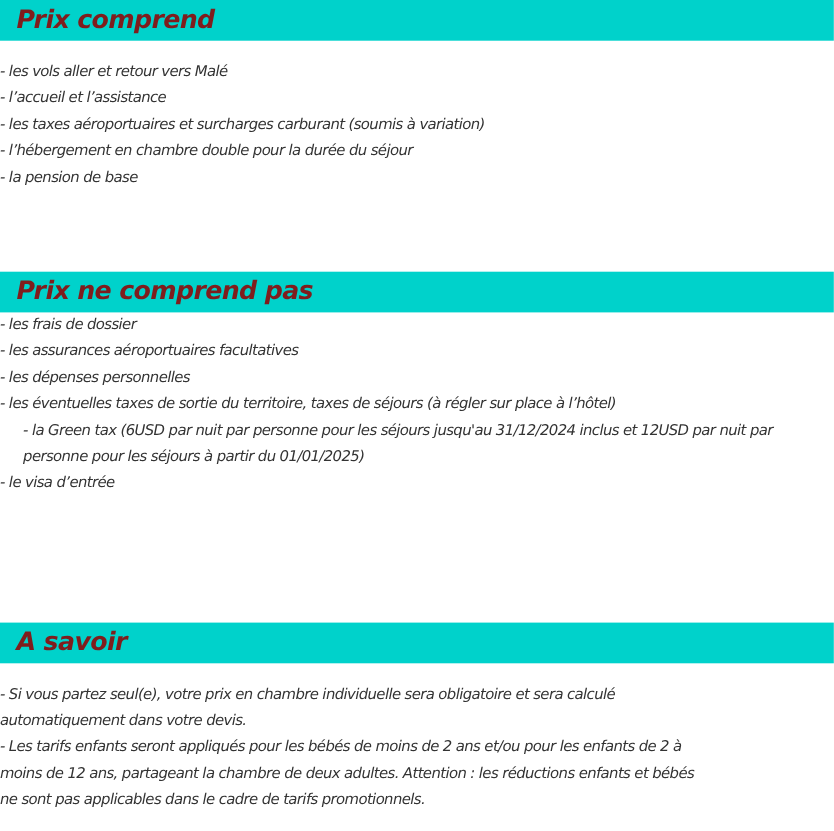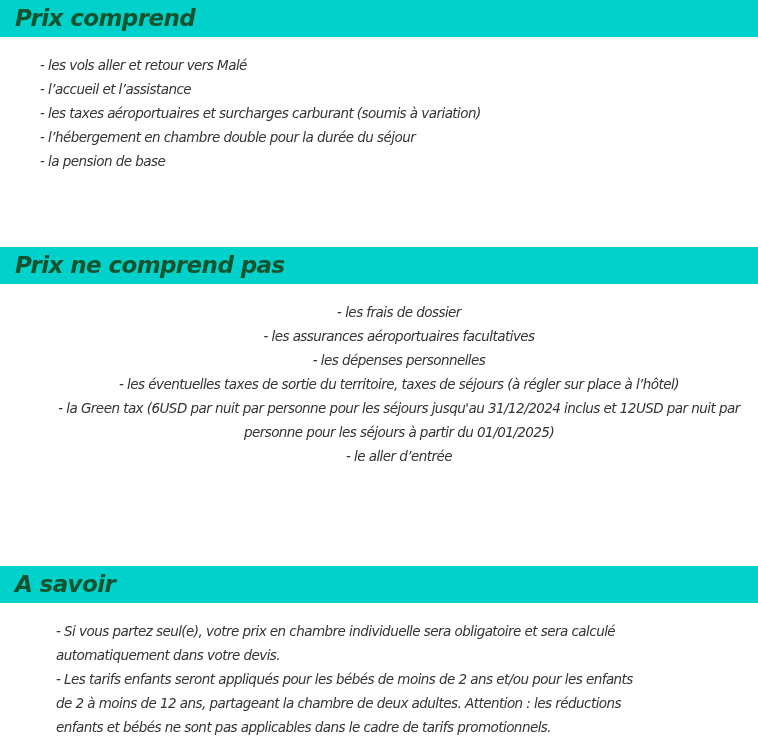--- a/index.html
+++ b/index.html
@@ -13,21 +13,21 @@
       overflow: hidden;
       position: relative;
       font-family: "DejaVu Sans", "Liberation Sans", sans-serif;
     }
     .section-header {
       position: absolute;
       left: 0;
       width: 758px;
       height: 37px;
       background: #00d2cb;
-      color: #14532d;
+      color: #7f1d1d;
       box-sizing: border-box;
       padding-left: 15px;
     }
     .section-header h2 {
       margin: 0;
       font-family: "DejaVu Sans", "Liberation Sans", sans-serif;
       font-style: italic;
       font-weight: bold;
       font-size: 23px;
       line-height: 36px;
@@ -42,28 +42,28 @@
       list-style: none;
     }
     .list li, .para {
       font-family: "DejaVu Sans", "Liberation Sans", sans-serif;
       font-style: italic;
       font-size: 13.5px;
       line-height: 24px;
       color: #333333;
       letter-spacing: -0.55px;
       white-space: nowrap;
-      padding-left: 40px;
     }
     .list li.wrap {
       white-space: normal;
+      margin-left: 21px;
     }
     .paras {
       position: absolute;
-      left: 16px;
+      left: 0;
       width: 636px;
     }
     .para {
       white-space: normal;
       margin: 0;
     }
   </style>
 </head>
 <body>
 
@@ -74,27 +74,27 @@
   <li>- les vols aller et retour vers Malé</li>
   <li>- l’accueil et l’assistance</li>
   <li>- les taxes aéroportuaires et surcharges carburant (soumis à variation)</li>
   <li>- l’hébergement en chambre double pour la durée du séjour</li>
   <li>- la pension de base</li>
 </ul>
 
 <div class="section-header" style="top:247px;">
   <h2>Prix ne comprend pas</h2>
 </div>
-<ul class="list" style="top:300px;text-align:center;">
+<ul class="list" style="top:283px;">
   <li>- les frais de dossier</li>
   <li>- les assurances aéroportuaires facultatives</li>
   <li>- les dépenses personnelles</li>
   <li>- les éventuelles taxes de sortie du territoire, taxes de séjours (à régler sur place à l’hôtel)</li>
   <li class="wrap">- la Green tax (6USD par nuit par personne pour les séjours jusqu'au 31/12/2024 inclus et 12USD par nuit par personne pour les séjours à partir du 01/01/2025)</li>
-  <li>- le aller d’entrée</li>
+  <li>- le visa d’entrée</li>
 </ul>
 
 <div class="section-header" style="top:566px;">
   <h2>A savoir</h2>
 </div>
 <div class="paras" style="top:619px;">
   <p class="para">- Si vous partez seul(e), votre prix en chambre individuelle sera obligatoire et sera calculé automatiquement dans votre devis.</p>
   <p class="para">- Les tarifs enfants seront appliqués pour les bébés de moins de 2 ans et/ou pour les enfants de 2 à moins de 12 ans, partageant la chambre de deux adultes. Attention : les réductions enfants et bébés ne sont pas applicables dans le cadre de tarifs promotionnels.</p>
 </div>
 

